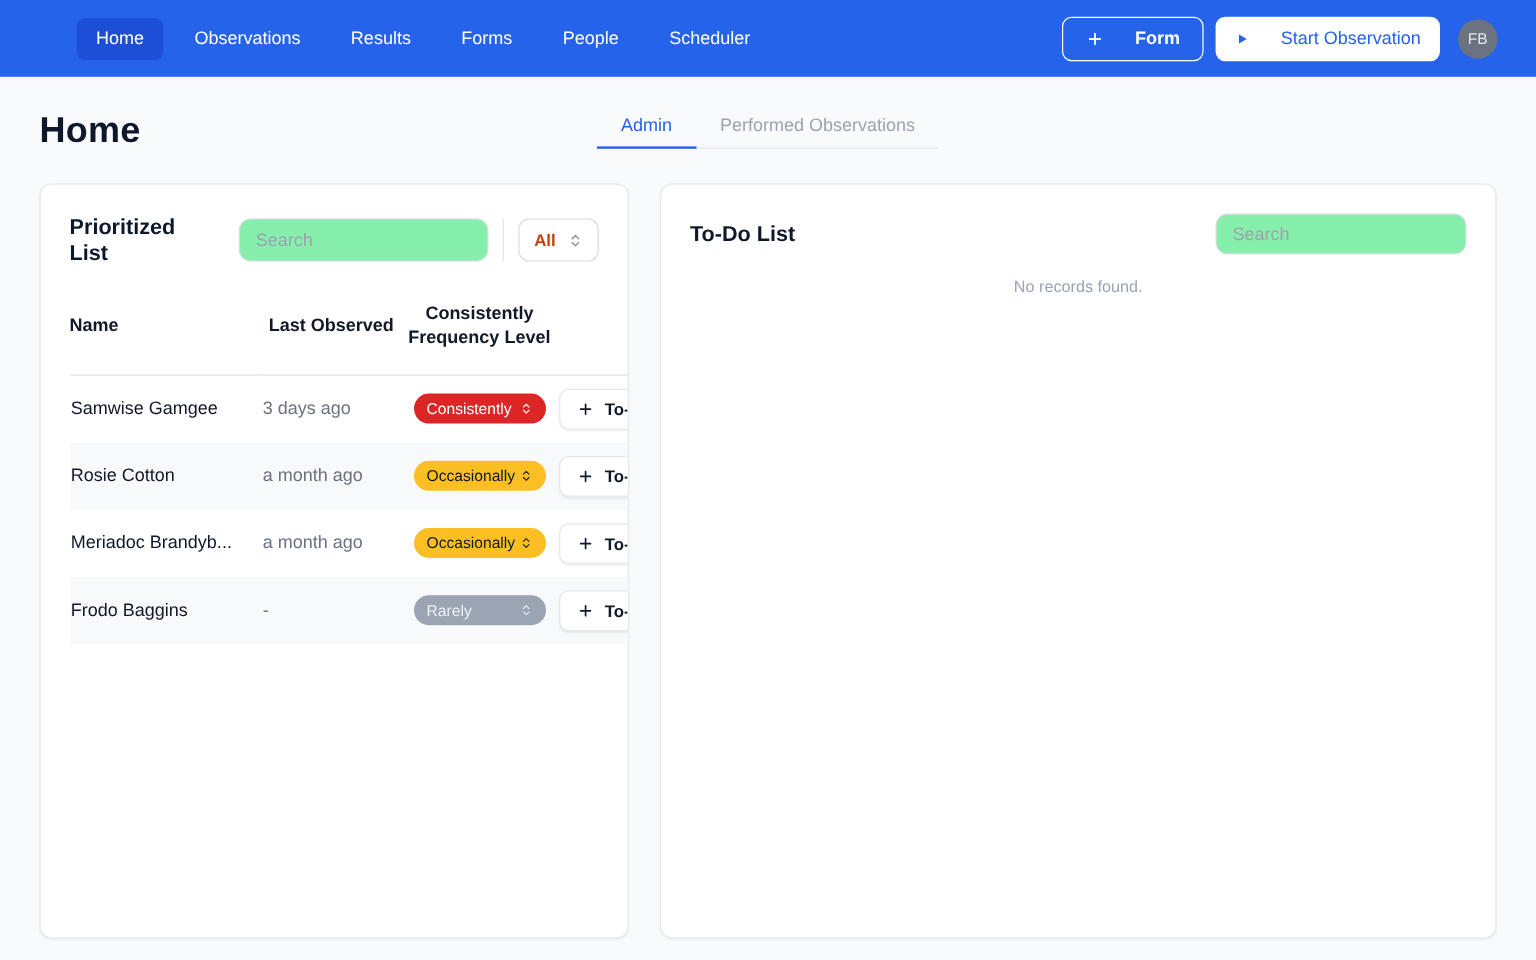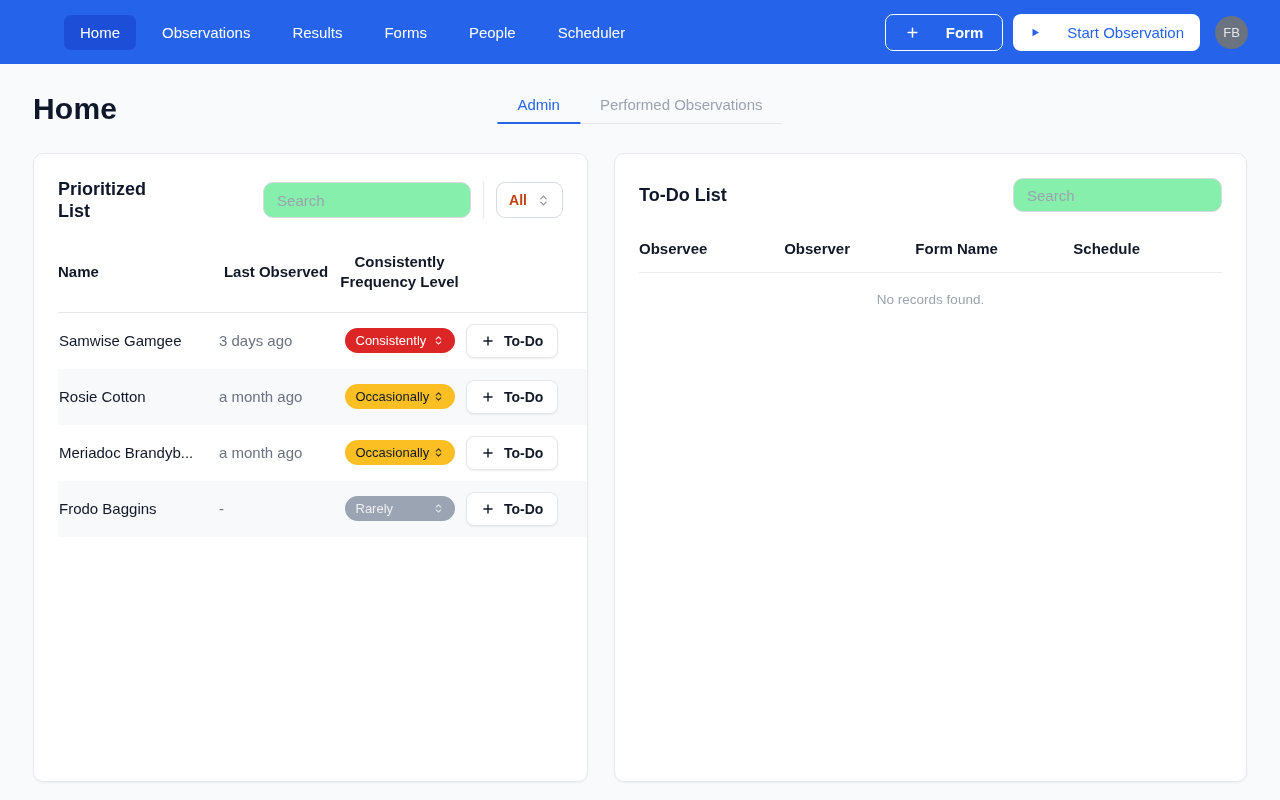--- a/index.html
+++ b/index.html
@@ -62,21 +62,21 @@
   }
   .tab.active { color: #2563eb; border-bottom-color: #2563eb; font-weight: 500; }
 
   
   .cards { display: flex; gap: 26px; margin: 25px 33px 0; height: 629px; }
   .card {
     background: #fff; border: 1px solid #e7e9ee; border-radius: 10px;
     box-shadow: 0 1px 2px rgba(16,24,40,.05);
     padding: 24px; overflow: hidden;
   }
-  .card-left { width: 555px; flex: none; }
+  .card-left { width: 491px; flex: none; }
   .card-right { flex: 1; }
   .card-head { display: flex; align-items: center; }
   .card-title { margin: 0; font-size: 18px; line-height: 22px; font-weight: 700; color: #0f172a; }
   .card-left .card-title { width: 120px; flex: none; }
   .search {
     height: 36px; width: 208px;
     border: 1px solid #d6dae1; border-radius: 10px;
     padding: 0 13px; font-size: 15px; font-family: inherit; color: #111827;
     outline: none; background: #86efac;
   }
@@ -292,33 +292,17 @@
             </tbody>
         </table>
       </div>
     </section>
 
     <section class="card card-right">
       <div class="card-head">
         <h2 class="card-title">To-Do List</h2>
         <input class="search" type="text" placeholder="Search" style="">
       </div>
-      <table class="todo-table">
-        <colgroup>
-            <col style="width:24.9%">
-            <col style="width:22.5%">
-            <col style="width:27.1%">
-            <col style="width:25.5%">
-          </colgroup>
-        <thead>
-          <tr>
-            <th>Observee</th>
-            <th>Observer</th>
-            <th>Form Name</th>
-            <th>Schedule</th>
-          </tr>
-        </thead>
-      </table>
       <div class="empty">No records found.</div>
     </section>
 
   </div>
 </main>
 
 </body></html>

